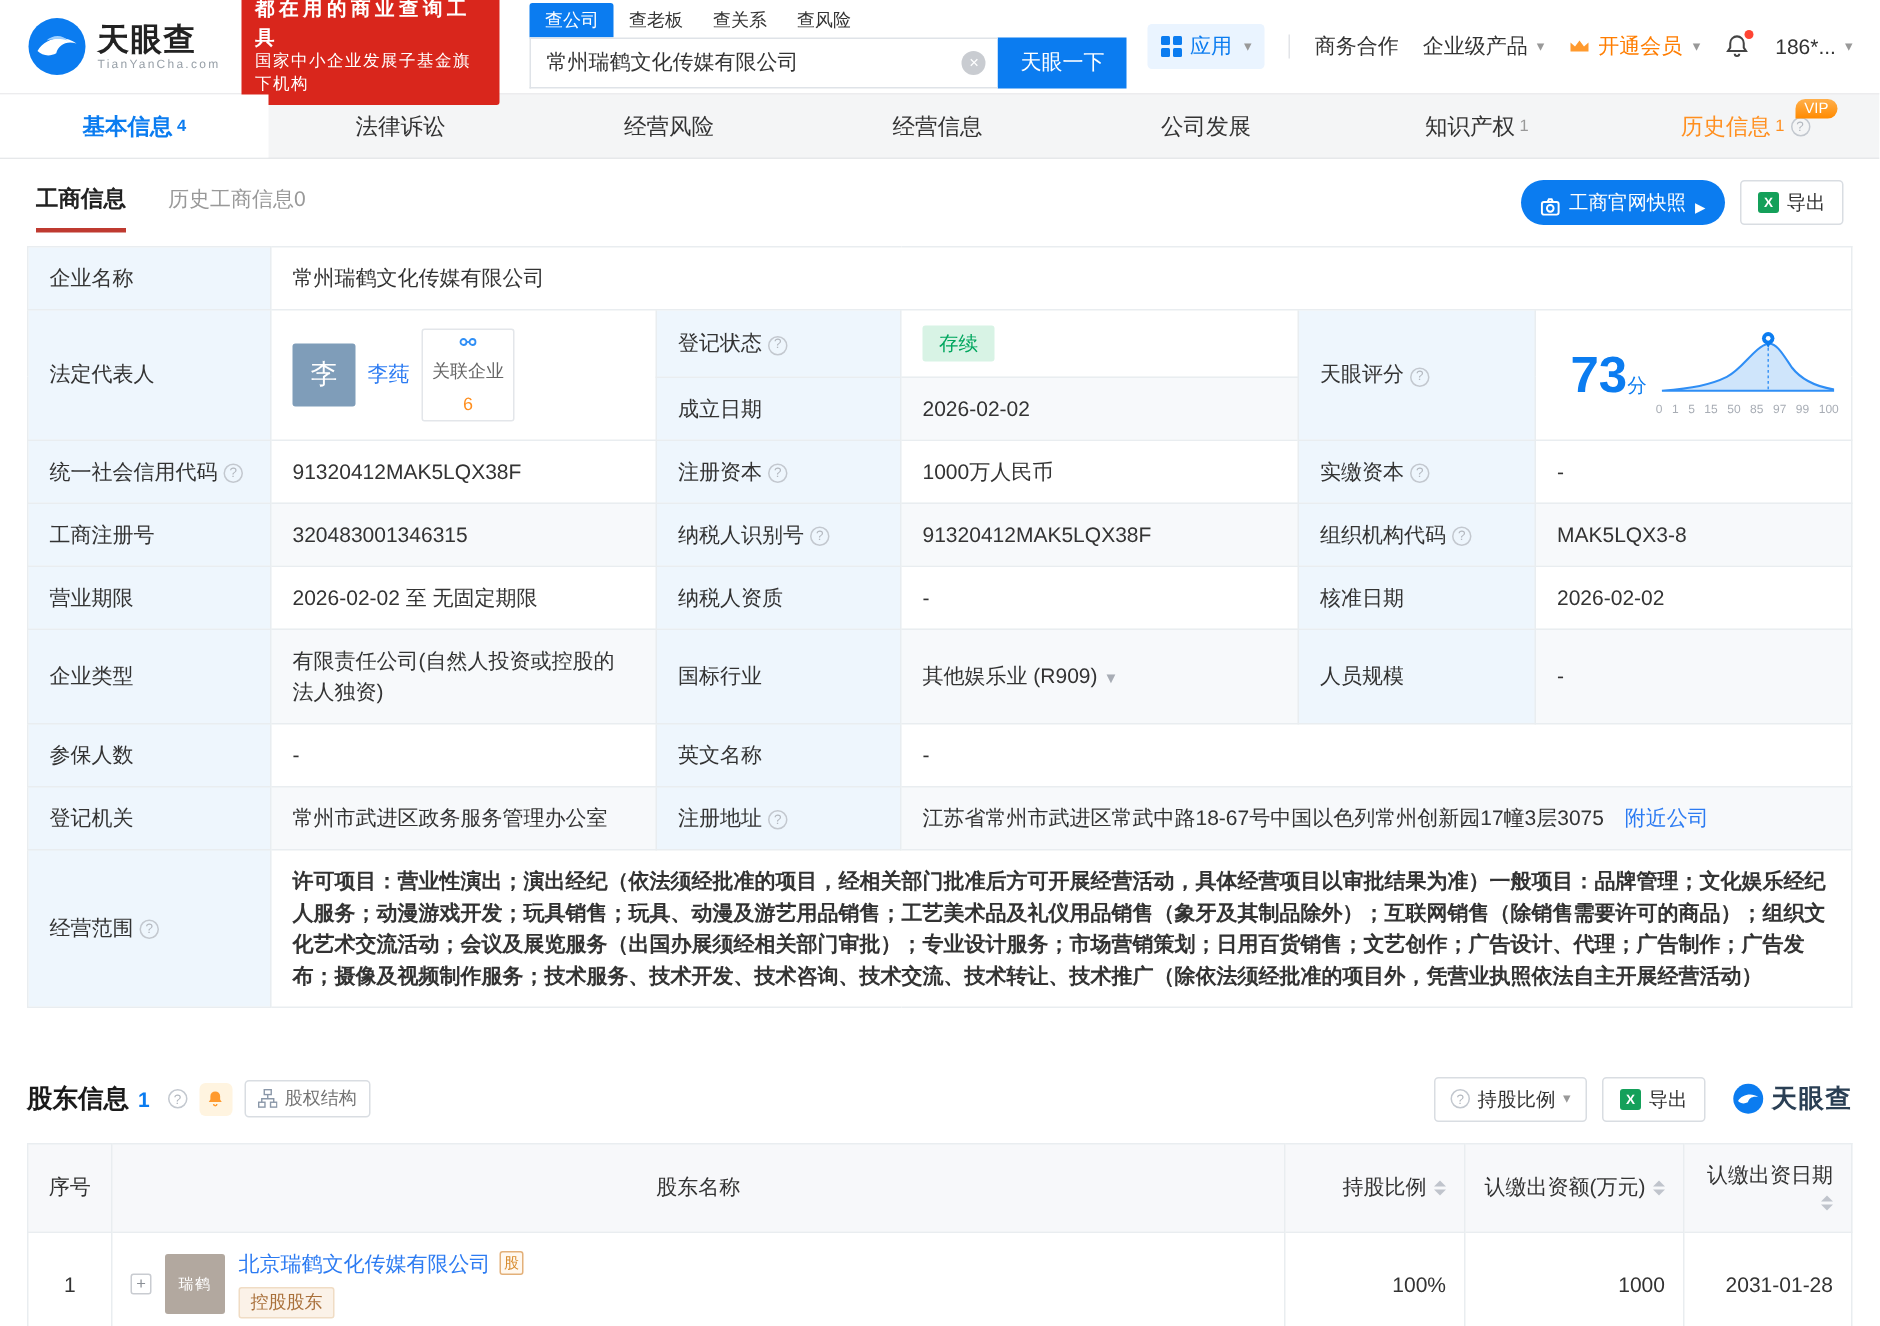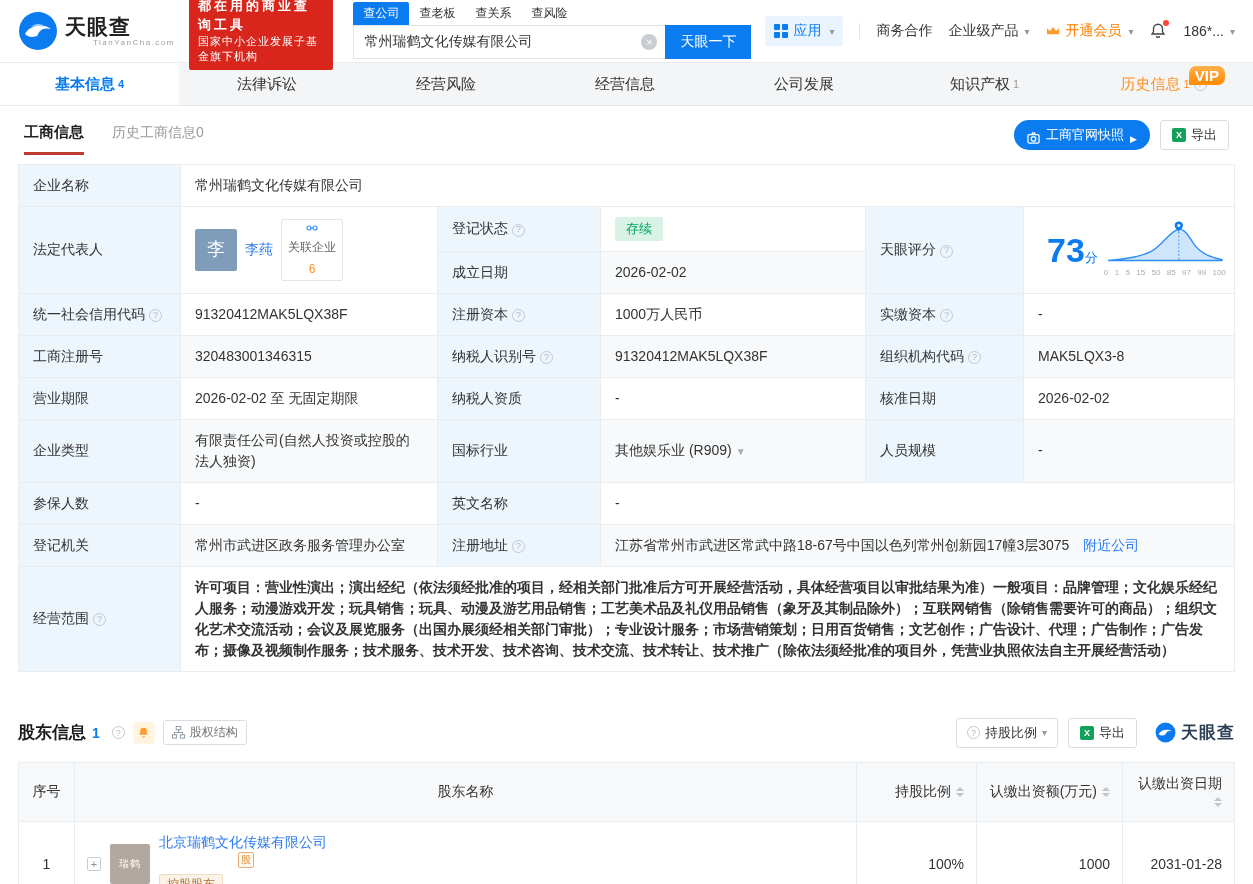--- a/index.html
+++ b/index.html
@@ -21,21 +21,21 @@
   .help{display:inline-flex;align-items:center;justify-content:center;width:13px;height:13px;
     border:1px solid #c3c8cf;border-radius:50%;color:#b3b8bf;font-size:9px;margin-left:4px;
     vertical-align:1px;cursor:pointer;}
   .caret{color:#999;font-size:10px;margin-left:3px;}
 
   
   .topbar{display:flex;align-items:center;padding:8px 18px;height:62px;gap:14px;}
   .logo{display:flex;align-items:center;gap:7px;cursor:pointer;}
   .logo svg{flex:0 0 auto;}
   .logo-name{font-size:21px;font-weight:700;color:#222;letter-spacing:1px;display:block;line-height:1.1;}
-  .logo-domain{font-size:8px;color:#98a0a8;letter-spacing:1.5px;display:block;margin-left:28px;}
+  .logo-domain{font-size:8px;color:#98a0a8;letter-spacing:1.5px;display:block;}
   .promo{background:var(--red);color:#fff;padding:5px 9px;border-radius:2px;line-height:1.4;}
   .promo-line1{font-size:13px;font-weight:700;letter-spacing:3px;}
   .promo-line2{font-size:11px;letter-spacing:1px;}
   .search-wrap{display:flex;flex-direction:column;margin-left:6px;}
   .search-tabs{display:flex;align-items:flex-end;height:22px;}
   .stab{font-size:12px;color:#333;padding:3px 10px;cursor:pointer;}
   .stab.active{background:var(--blue);color:#fff;border-radius:2px 2px 0 0;}
   .search-row{display:flex;}
   .search-box{position:relative;width:312px;}
   .search-box input{width:100%;height:34px;border:1px solid #dfe3e8;border-right:none;
@@ -56,21 +56,21 @@
   
   .main-tabs{display:flex;background:#f4f5f6;border-top:1px solid #ececee;border-bottom:1px solid #e6e8ea;height:44px;}
   .mtab{flex:1;display:flex;align-items:center;justify-content:center;font-size:15px;color:#333;
     cursor:pointer;position:relative;}
   .mtab sup{font-size:11px;margin-left:3px;color:#999;vertical-align:6px;}
   .mtab.active{background:#fff;color:var(--blue);font-weight:700;}
   .mtab.active sup{color:var(--blue);}
   .mtab.history{color:var(--orange);}
   .mtab.history sup{color:var(--orange);}
   .vip-flag{position:absolute;top:3px;right:28px;background:linear-gradient(180deg,#ffb04d,#ff8a00);
-    color:#fff;font-size:15px;font-weight:700;padding:1px 6px;border-radius:7px 7px 7px 0;margin-left:48px;}
+    color:#fff;font-size:10px;font-weight:400;padding:1px 6px;border-radius:7px 7px 7px 0;margin-left:48px;}
 
   
   .subnav{display:flex;align-items:center;padding:14px 24px 0;}
   .subtab{font-size:14px;color:#999;margin-right:28px;padding-bottom:10px;border-bottom:3px solid transparent;cursor:pointer;}
   .subtab.active{font-size:15px;font-weight:700;color:#222;border-bottom-color:#bf3a30;}
   .subnav-actions{margin-left:auto;display:flex;gap:10px;align-items:center;padding-bottom:8px;}
   .snapshot-btn{display:flex;align-items:flex-end;gap:6px;background:var(--blue);color:#fff;
     border:none;border-radius:15px;padding:6px 13px;font-size:13px;cursor:pointer;font-family:inherit;}
   .snap-arrow{font-size:9px;}
   .export-btn{display:flex;align-items:center;gap:5px;background:#fff;border:1px solid #d9dde2;
@@ -125,21 +125,21 @@
   .sort{display:inline-flex;flex-direction:column;gap:2px;margin-left:5px;vertical-align:middle;cursor:pointer;}
   .sort i{display:block;width:0;height:0;border-left:4px solid transparent;border-right:4px solid transparent;}
   .sort .up{border-bottom:4px solid #c0c4cc;}
   .sort .dn{border-top:4px solid #c0c4cc;}
   .sh-name-wrap{display:flex;align-items:center;gap:9px;}
   .expander{width:14px;height:14px;border:1px solid #c9ccd1;color:#8a8f96;font-size:11px;line-height:12px;
     text-align:center;border-radius:2px;cursor:pointer;flex:0 0 auto;background:#fff;}
   .sh-avatar{width:40px;height:40px;background:#b2a89f;color:#fff;font-size:10px;border-radius:2px;
     display:flex;align-items:center;justify-content:center;letter-spacing:1px;flex:0 0 auto;}
   .sh-name-col{display:flex;flex-direction:column;align-items:flex-start;gap:6px;}
-  .sh-name-row{display:flex;align-items:center;flex-direction:column;}
+  .sh-name-row{display:flex;align-items:flex-start;}
   .sh-link{font-size:14px;}
   .gu-badge{display:inline-flex;align-items:center;justify-content:center;width:16px;height:16px;
     border:1px solid #e3b079;color:#d88c2e;background:#fff8ef;font-size:10px;border-radius:2px;margin-left:6px;cursor:pointer;}
   .holding-tag{display:inline-block;background:#fbf2e8;color:#a9703a;border:1px solid #f0dcc4;
     font-size:12px;padding:1px 7px;border-radius:2px;}
 </style>
 </head>
 <body>
 
 <header class="topbar">

